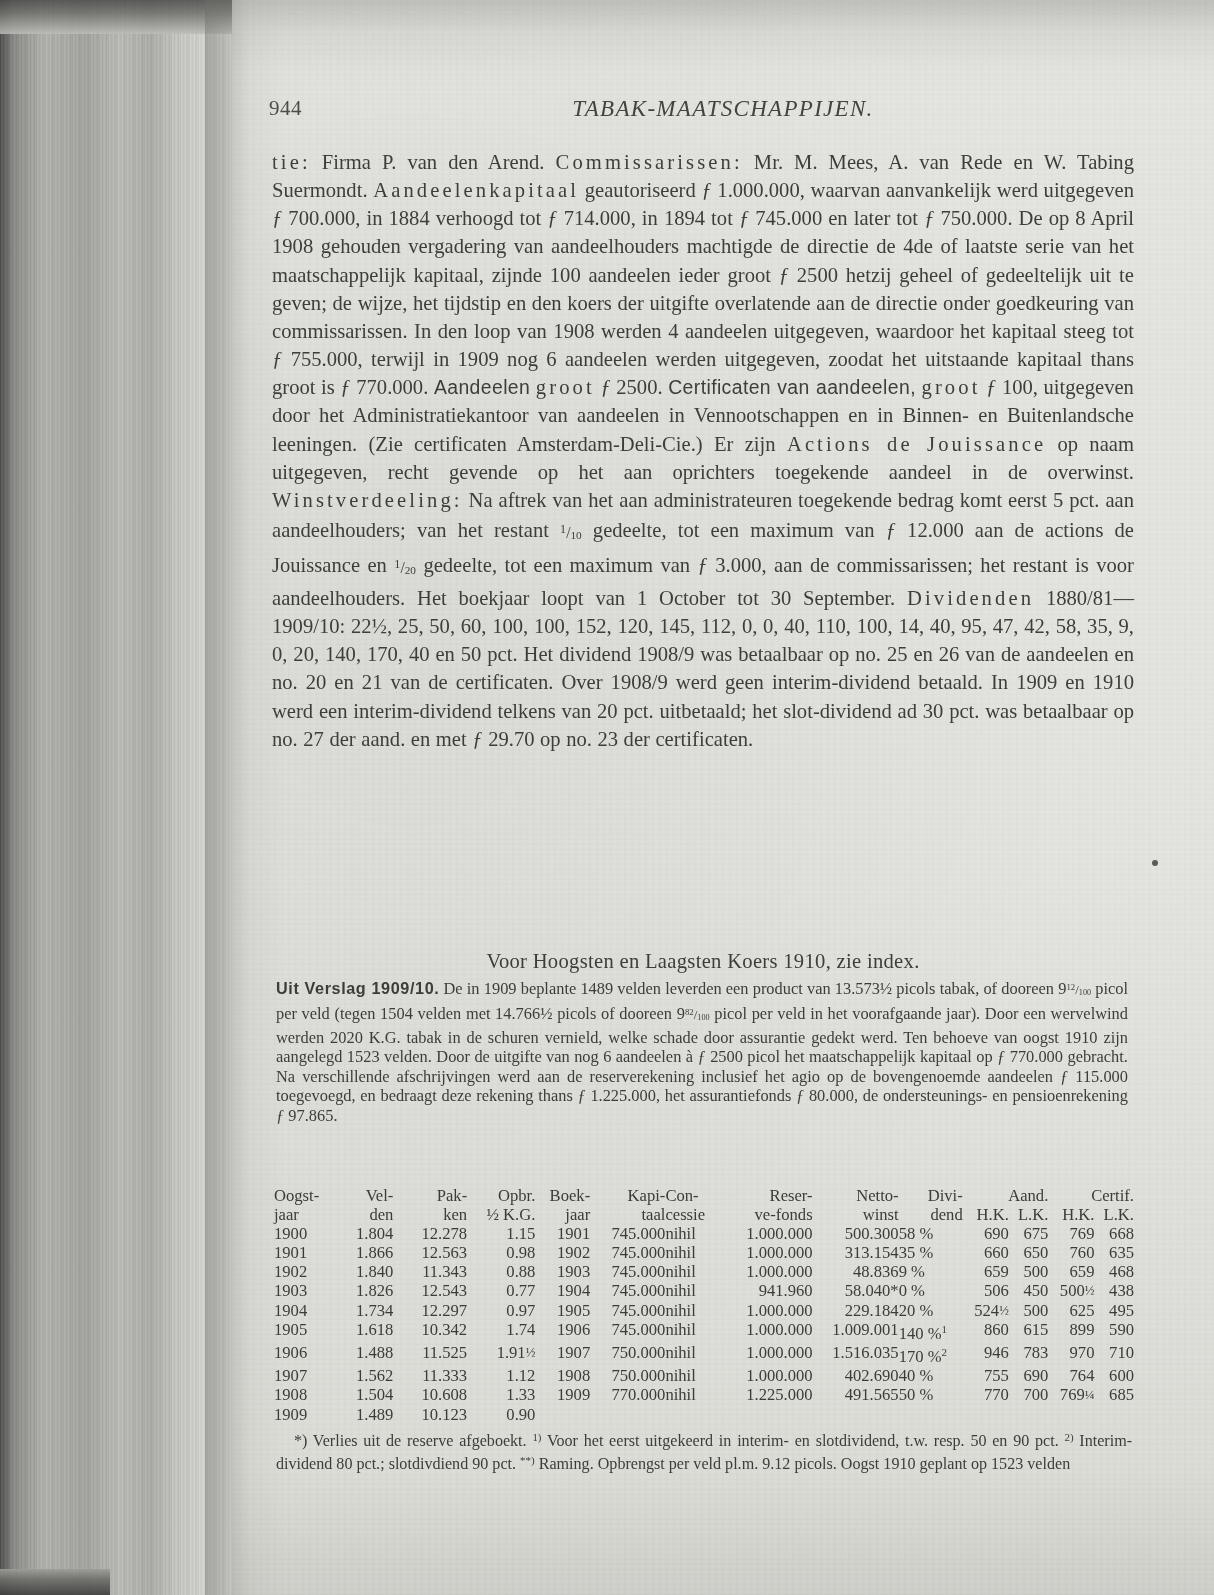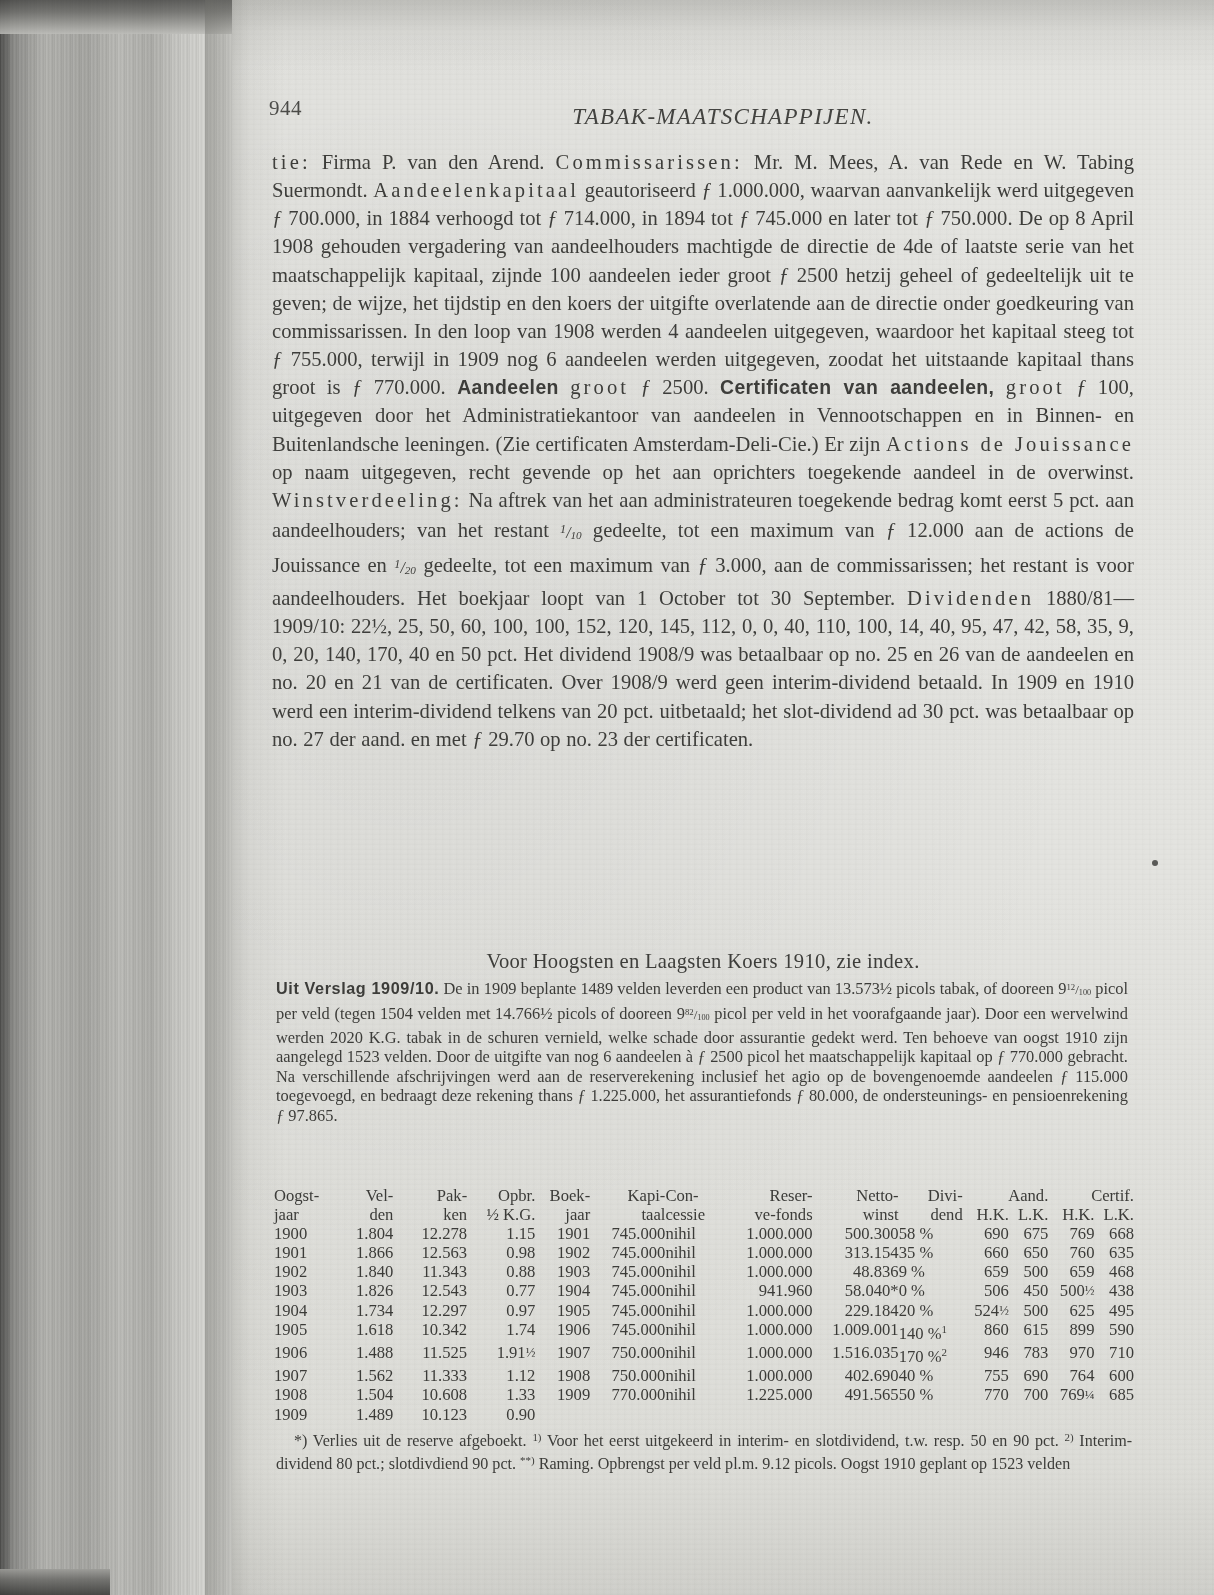--- a/index.html
+++ b/index.html
@@ -81,21 +81,21 @@
     position: absolute;
     top: 96px; left: 0; width: 982px;
     height: 28px;
   }
   .folio {
     position: absolute; left: 37px; top: 0;
     font-size: 21px; letter-spacing: 0.5px;
     color: #4a4a47;
   }
   .headtitle {
-    position: absolute; left: 0; top: 8px; width: 982px;
+    position: absolute; left: 0; top: 0; width: 982px;
     text-align: center;
     font-style: italic;
     font-size: 23px;
     letter-spacing: 1.3px;
     color: #434340;
   }
 
   
   .body-block {
     position: absolute;
@@ -103,23 +103,23 @@
     width: 862px;
     font-size: 20.6px;
     line-height: 28.15px;
     text-align: justify;
     text-justify: inter-word;
     color: #3d3d3a;
     word-spacing: 0.4px;
   }
   .body-block p { margin: 0; text-indent: 0; }
   .sp { letter-spacing: 3.1px; }
-  .bd { font-family: "Liberation Sans", sans-serif; font-weight: bold; font-size: 19.4px; letter-spacing: 0.4px; }
+  .bd { font-family: "Liberation Sans", sans-serif; font-weight: normal; font-size: 19.4px; letter-spacing: 0.4px; }
   .fl { font-style: italic; font-family: "Liberation Serif", serif; }
-  .frac { font-size: 0.76em; font-style: italic; }
+  .frac { font-size: 0.76em; }
   .frac sup { font-size: 0.78em; vertical-align: 0.45em; }
   .frac sub { font-size: 0.72em; vertical-align: -0.12em; }
 
   .center-line {
     position: absolute;
     left: 40px; width: 862px;
     top: 950px;
     text-align: center;
     font-size: 20.6px;
     color: #3d3d3a;

